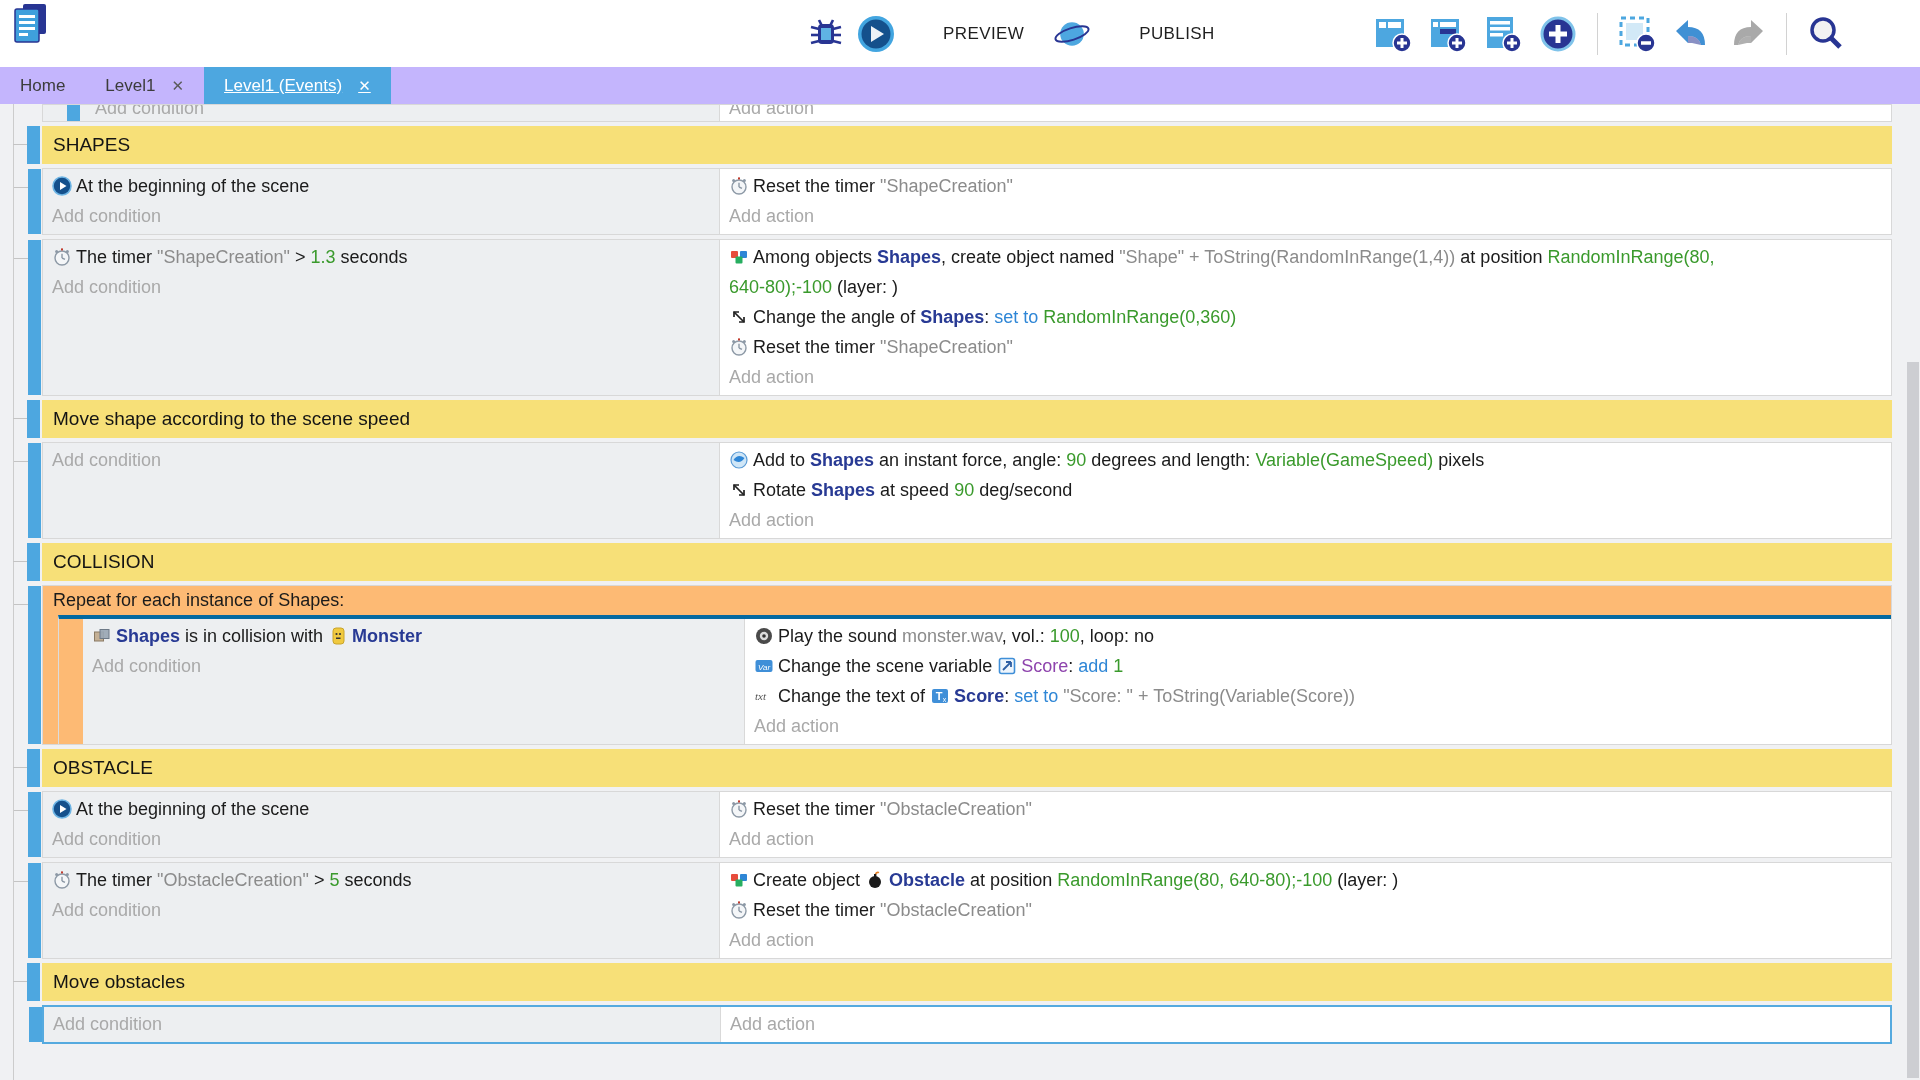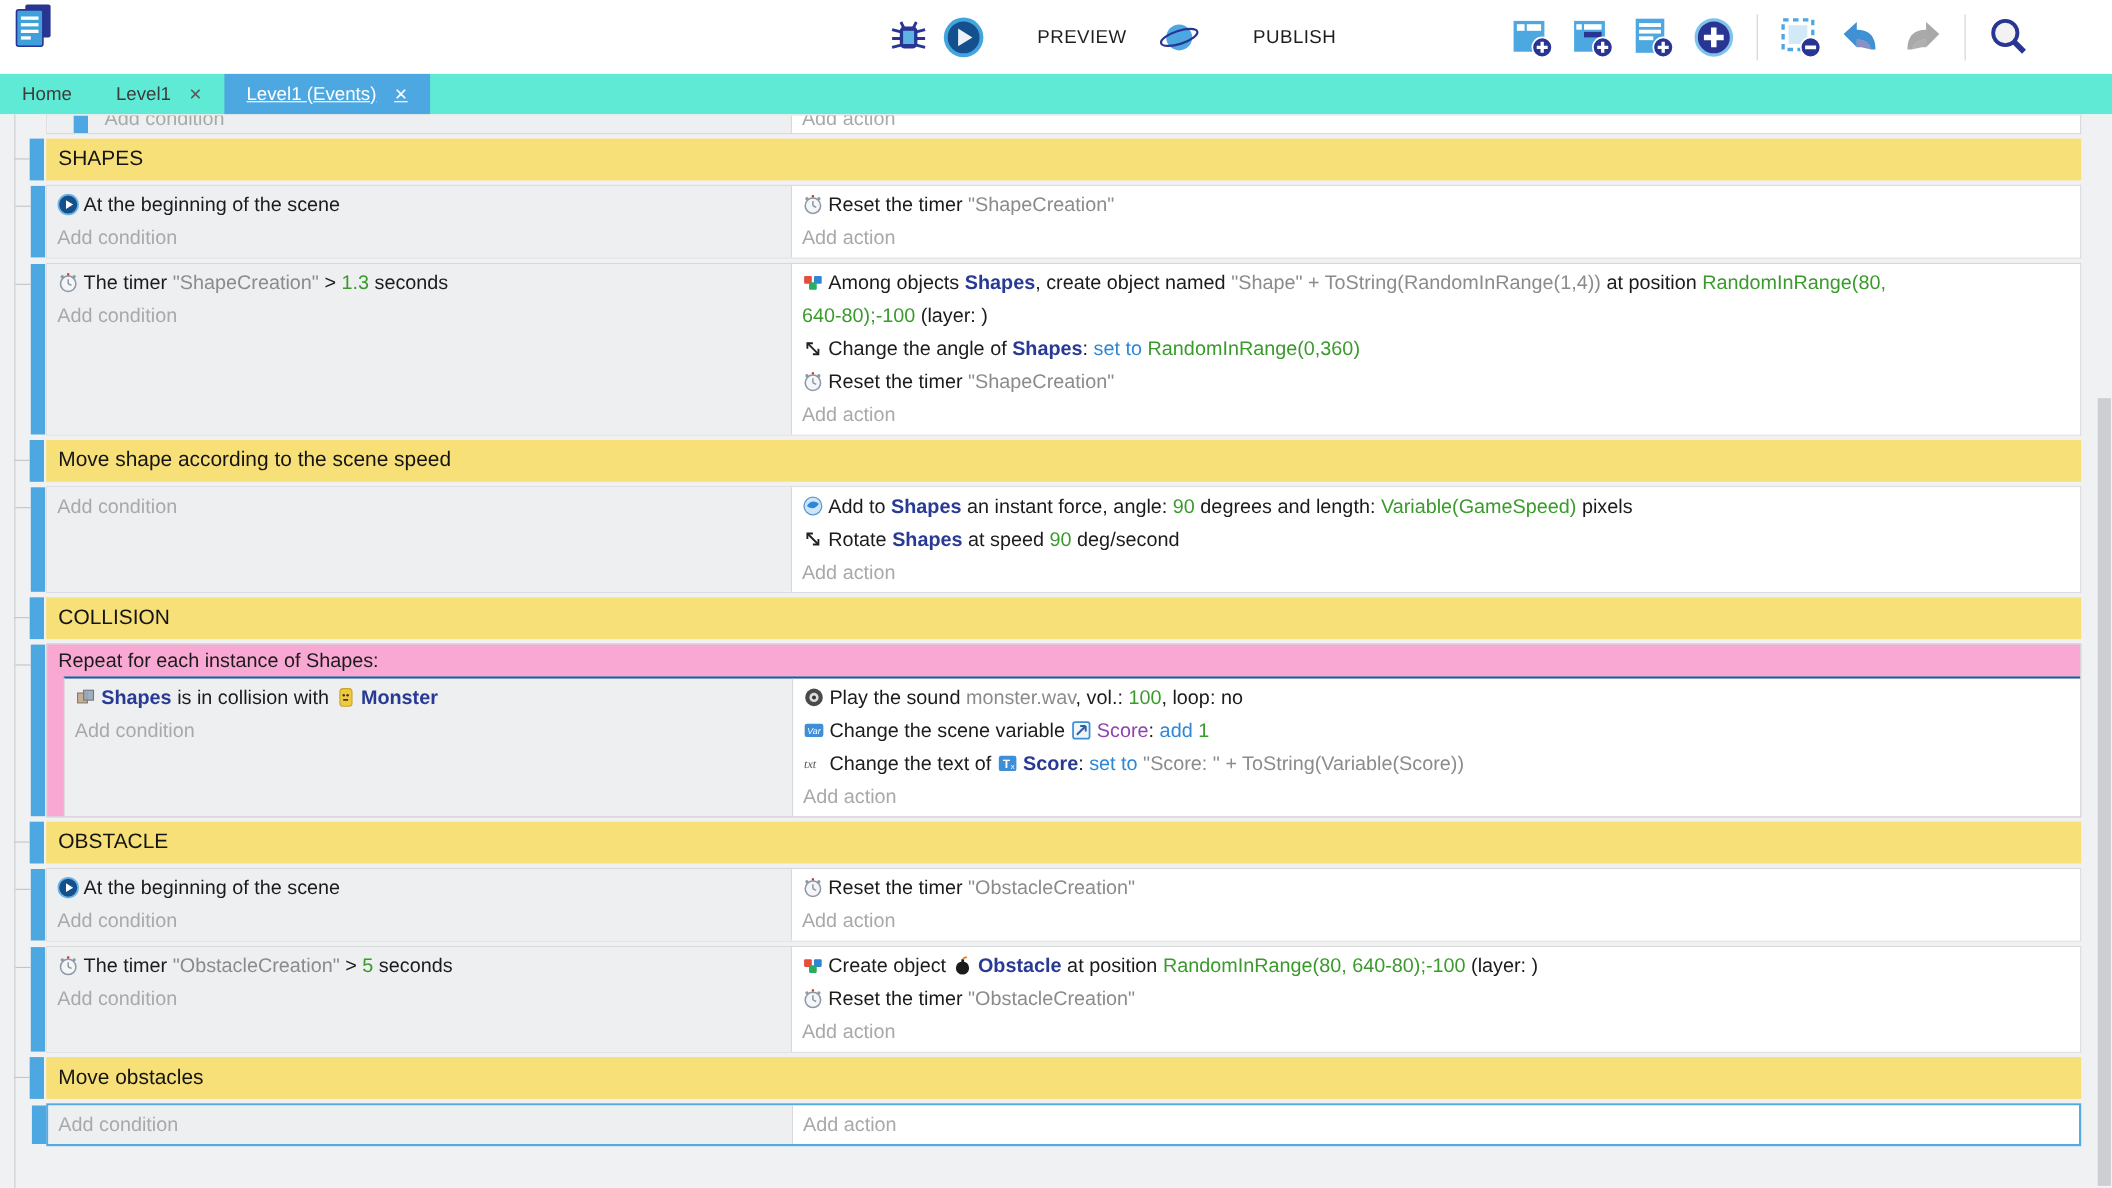--- a/index.html
+++ b/index.html
@@ -10,21 +10,21 @@
   .toolbar { position:relative; height:67px; background:#ffffff; }
   .logo-wrap { position:absolute; left:10px; top:5px; }
   .center-group { position:absolute; left:806px; top:0; height:67px; display:flex; align-items:center; gap:10px; }
   .tool-label { font-size:17px; color:#1f1f1f; letter-spacing:.4px; margin-right:18px;margin-left:38px; }
   .tool-btn { display:flex; align-items:center; gap:9px; cursor:pointer; }
   .right-group { position:absolute; right:74px; top:0; height:67px; display:flex; align-items:center; gap:15px; }
   .tb-sep { width:1px; height:42px; background:#d2d2d2; margin:0 4px; }
   .tb-icon { width:40px; height:40px; display:flex; align-items:center; justify-content:center; cursor:pointer; }
 
   
-  .tabbar { height:37px; background:#5eead4; display:flex; align-items:stretch; }
+  .tabbar { height:37px; background:#c4b5fd; display:flex; align-items:stretch; }
   .tab { display:flex; align-items:center; gap:16px; padding:0 20px; font-size:17px; color:#3c3c3c; cursor:pointer; }
   .tab .close { font-size:15px; color:#5a5a5a; cursor:pointer; }
   .tab.active { background:#4da7e0; color:#ffffff;text-decoration:underline; }
   .tab.active .close { color:#ffffff; }
 
   
   .sheet { position:relative; height:976px; background:#f0f1f3; padding:0 28px 0 42px; overflow:hidden; }
   .guide-v { position:absolute; left:13px; top:0; bottom:0; width:1px; background:#cccccc; }
   .scroll-thumb { position:absolute; right:1px; top:258px; width:12px; height:716px; background:#cdced2; }
 
@@ -38,23 +38,23 @@
   .row-event { display:flex; border:1px solid #d8d8d8; background:#ffffff; }
   .row-event.sel { border:2px solid #55aadf; }
   .cond { width:677px; background:#edeff1; border-right:1px solid #d9d9d9; padding:2px 8px 3px 9px; }
   .acts { flex:1; background:#ffffff; padding:2px 160px 3px 9px; }
 
   .row-partial { display:flex; border:1px solid #d8d8d8; background:#fff; height:18px; overflow:hidden; }
   .row-partial .cond { position:relative; padding-left:52px; }
   .row-partial .clip { margin-top:-14px; }
   .sub-marker { position:absolute; left:24px; top:0; bottom:0; width:13px; background:#4da7e0; }
 
-  .row-repeat { border:1px solid #d8d8d8; background:#f9a8d4; }
+  .row-repeat { border:1px solid #d8d8d8; background:#fdba74; }
   .repeat-header { height:29px; line-height:29px; padding-left:10px; font-size:18px; color:#1b1b1b; }
-  .repeat-body { display:flex; margin-left:15px; border-top:2px solid #0369a1; border-left:1px solid #dcdcdc; }
+  .repeat-body { display:flex; margin-left:15px; border-top:4px solid #0369a1; border-left:1px solid #dcdcdc;padding-left:24px; }
   .repeat-body .cond { width:662px; }
 
   .line { min-height:30px; line-height:30px; font-size:18px; color:#1b1b1b; }
   .line.ph { color:#a9a9a9; }
   .evt-icon { display:inline-block; width:20px; height:20px; vertical-align:-4px; margin-right:4px; }
   .evt-icon svg { width:20px; height:20px; }
 
   .s-p  { color:#1b1b1b;margin-top:27px; }
   .s-o  { color:#283a94; font-weight:bold; }
   .s-v  { color:#3a9a2c; }

